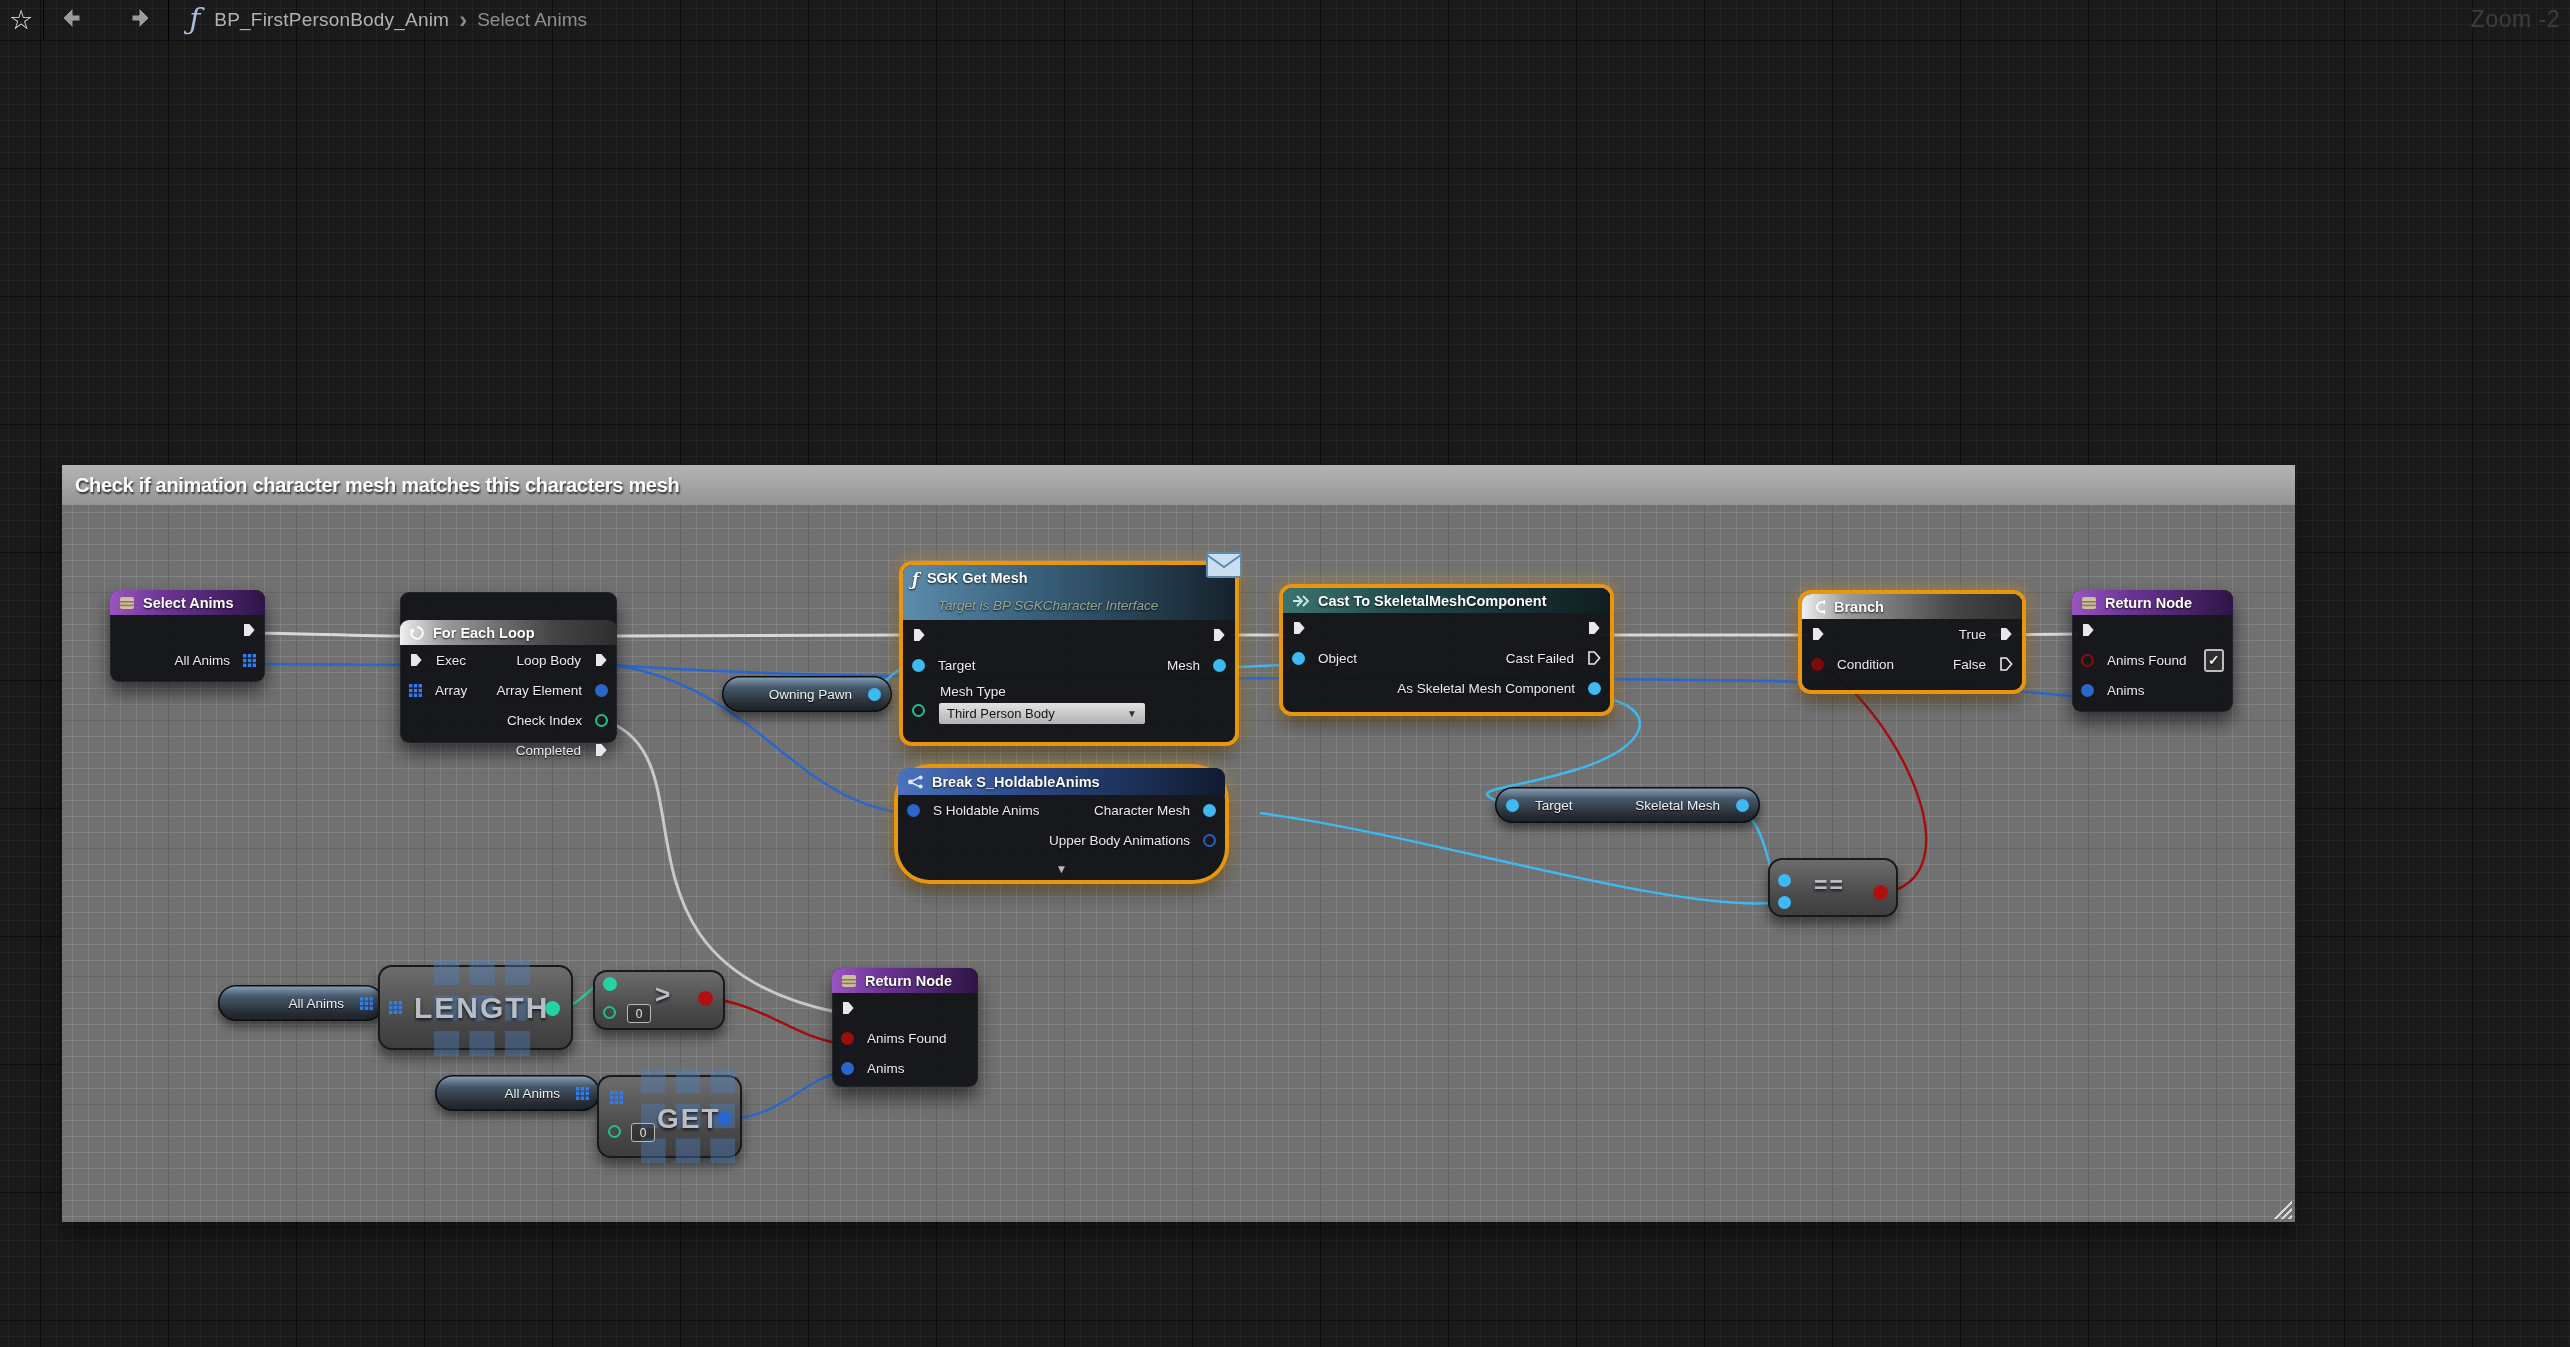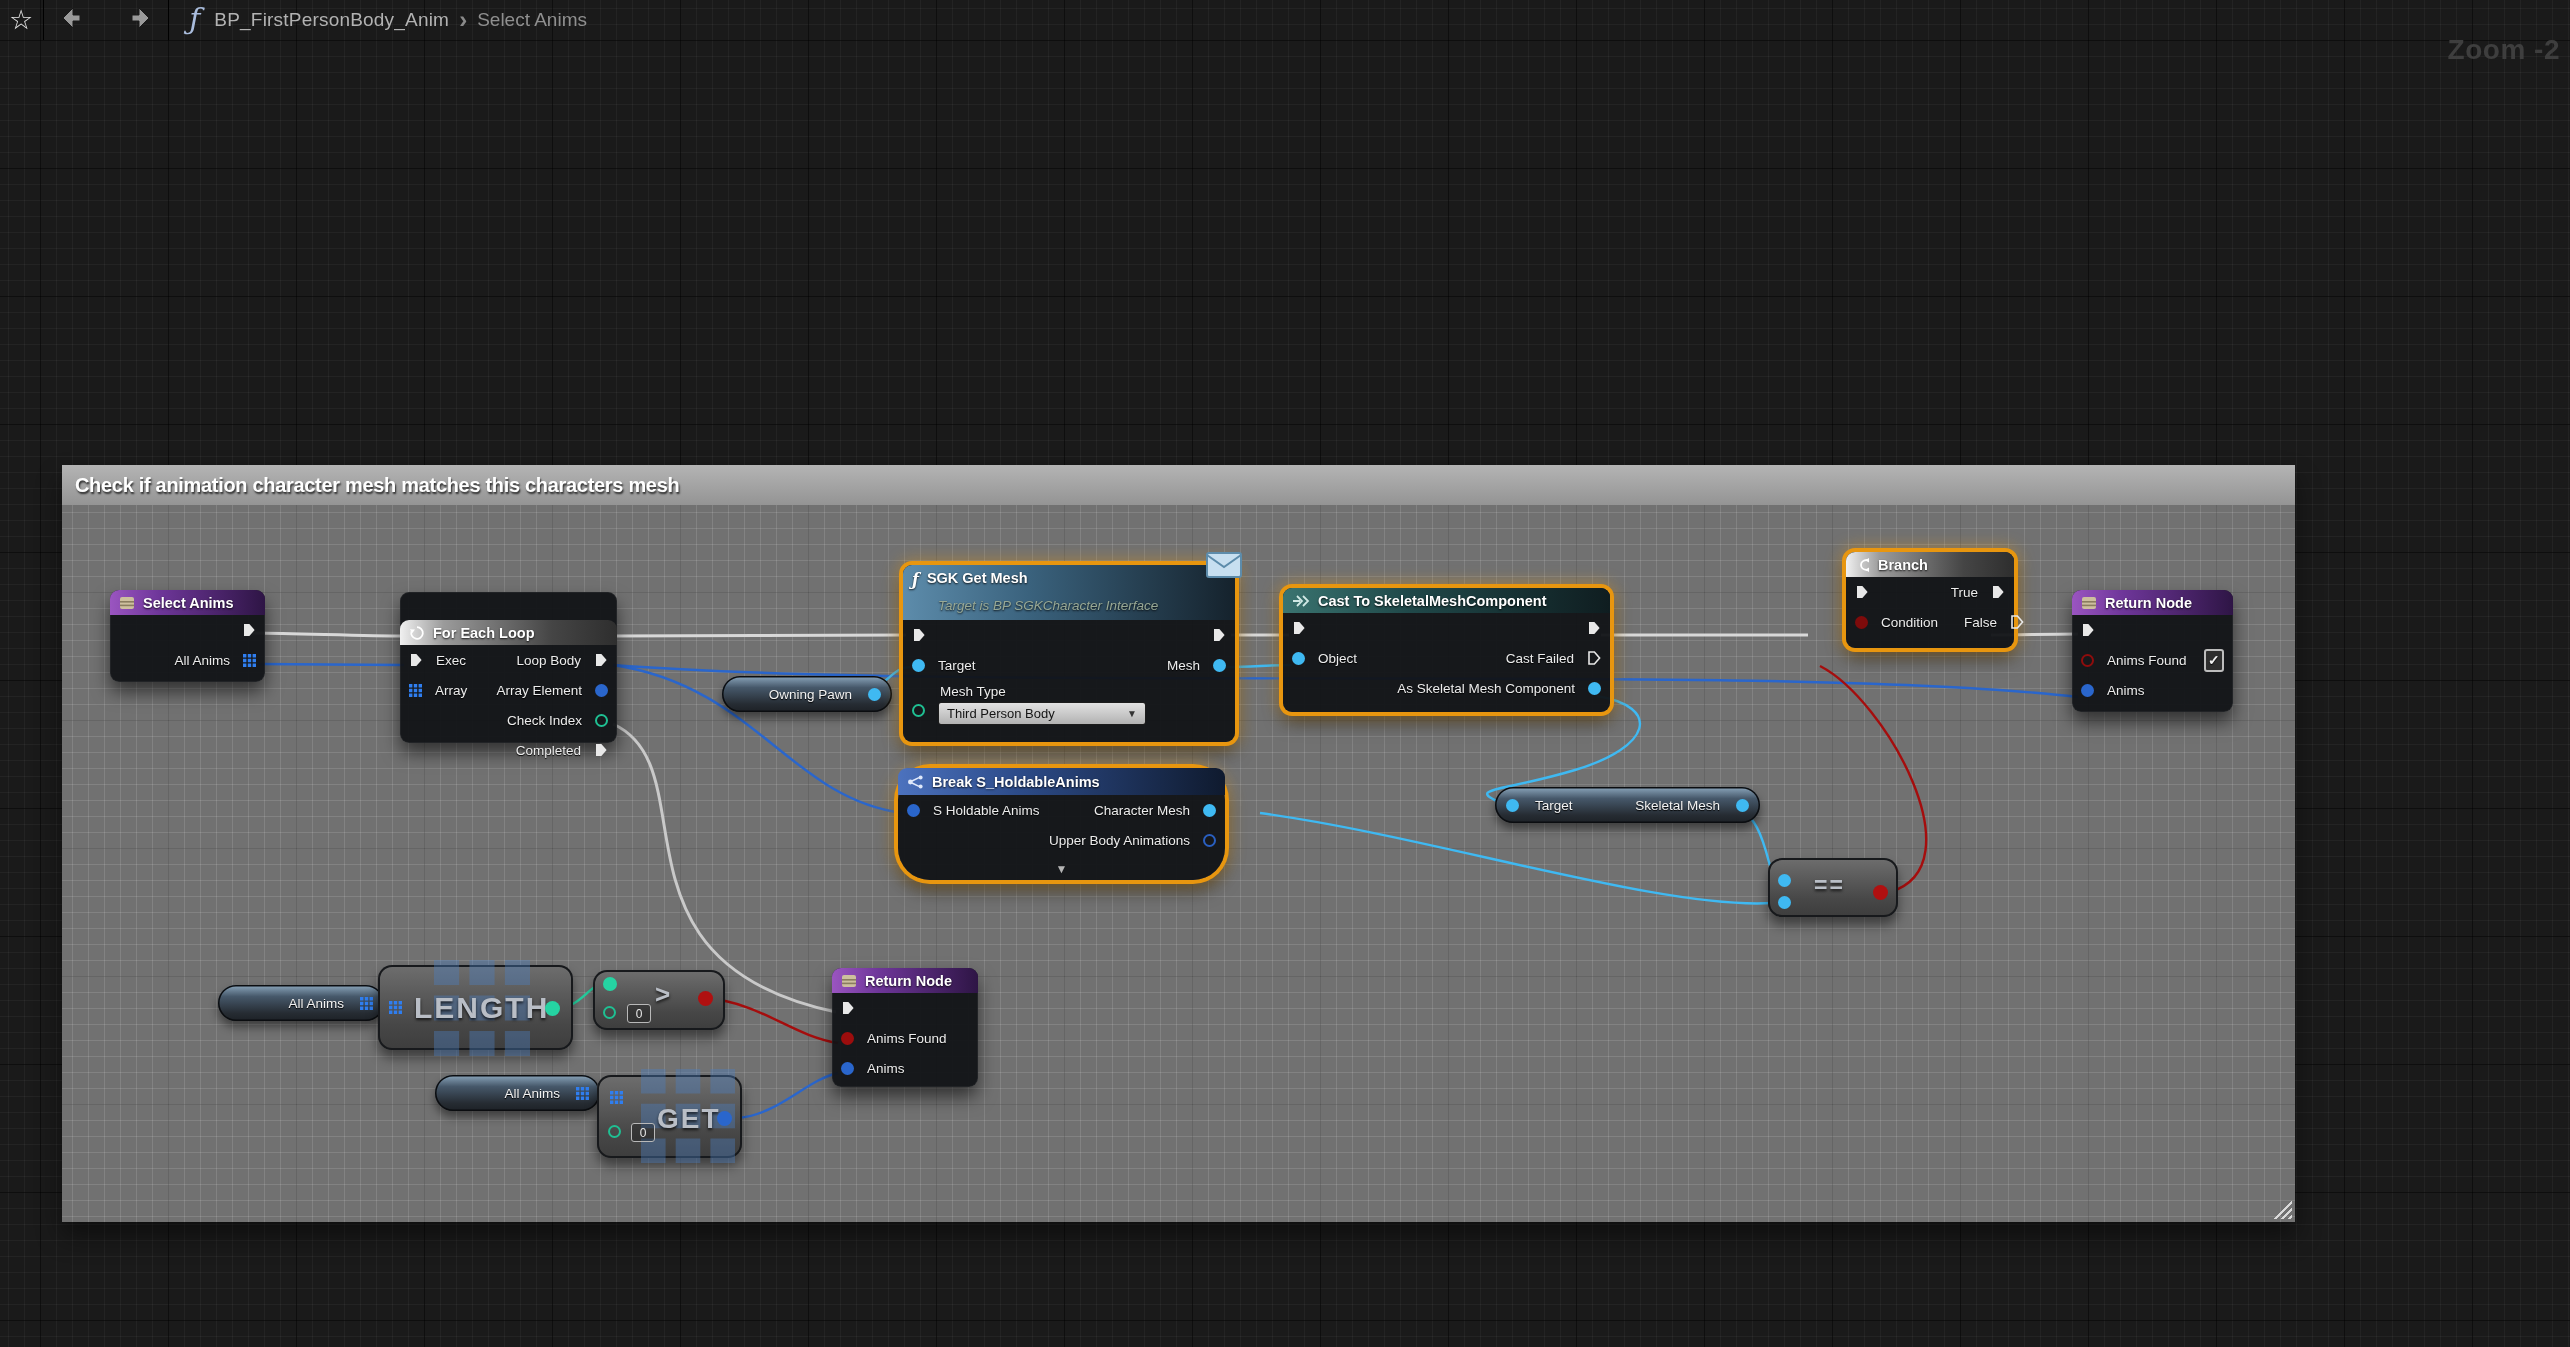--- a/index.html
+++ b/index.html
@@ -18,21 +18,21 @@
   }
   
   .toolbar{position:absolute;left:0;top:0;width:2570px;height:40px;display:flex;align-items:center;z-index:50;}
   .tb-star{font-size:27px;color:#e6e6e6;margin:0 10px 0 9px;line-height:40px;}
   .tb-sep{width:1px;height:40px;background:#000;}
   .tb-arrow{margin:0 16px;}
   .tb-fn{font-family:"DejaVu Serif", serif;font-style:italic;font-size:30px;color:#a9bcdc;margin:0 14px 4px 20px;}
   .crumb{font-size:19px;color:#b2b2b2;letter-spacing:.2px;}
   .crumb-sep{font-size:24px;color:#8a8a8a;margin:0 10px;font-weight:bold;}
   .crumb2{font-size:19px;color:#8f8f8f;}
-  .zoomlbl{position:absolute;right:10px;top:6px;font-size:28px;font-weight:bold;color:#3e3e3e;letter-spacing:.5px;margin-top:28px;}
+  .zoomlbl{position:absolute;right:10px;top:6px;font-size:23px;font-weight:normal;color:#3e3e3e;letter-spacing:.5px;}
   
   .comment{position:absolute;left:62px;top:465px;width:2233px;height:757px;z-index:1;
     box-shadow:0 14px 24px rgba(0,0,0,.45);}
   .comment-title{height:40px;background:linear-gradient(180deg,#b4b4b4,#949494);
     display:flex;align-items:center;padding-left:13px;
     font-size:21px;font-weight:bold;color:#fff;letter-spacing:-.3px;
     text-shadow:1px 2px 2px rgba(0,0,0,.75);transform-origin:left center;}
   .comment-body{position:absolute;left:0;top:40px;right:0;bottom:0;
     background-color:#717171;
     background-image:
@@ -281,21 +281,21 @@
         <path d="M2 1h5.4L12.6 7l-5.2 6H2z" fill="none" stroke="#e8e8e8" stroke-width="1.6"></path>
       </svg>
   </div>
   <div class="prow">
       <span class="sp"></span>
     <span>As Skeletal Mesh Component</span>
     <span class="pc f-lblue"></span>
   </div>
 </div>
 
-<div class="node selected" style="left:1802px;top:552px;width:168px;height:96px;margin-left:44px;">
+<div class="node selected" style="left:1802px;top:594px;width:220px;height:96px;">
   <div class="hdr hdr-gray">
     <svg width="15" height="14" viewBox="0 0 15 14">
         <path d="M12 2 C4 2 4 12 12 12" stroke="#fff" stroke-width="1.8" fill="none"></path>
         <path d="M14 0l-4 2.2 4 2.2zM14 9.6l-4 2.2 4 2.2z" fill="#fff"></path>
       </svg>
     <span>Branch</span>
   </div>
   <div class="prow">
     <svg class="pexec" width="14" height="14" viewBox="0 0 14 14">
         <path d="M2 1h5.4L12.6 7l-5.2 6H2z" fill="#e8e8e8"></path>

